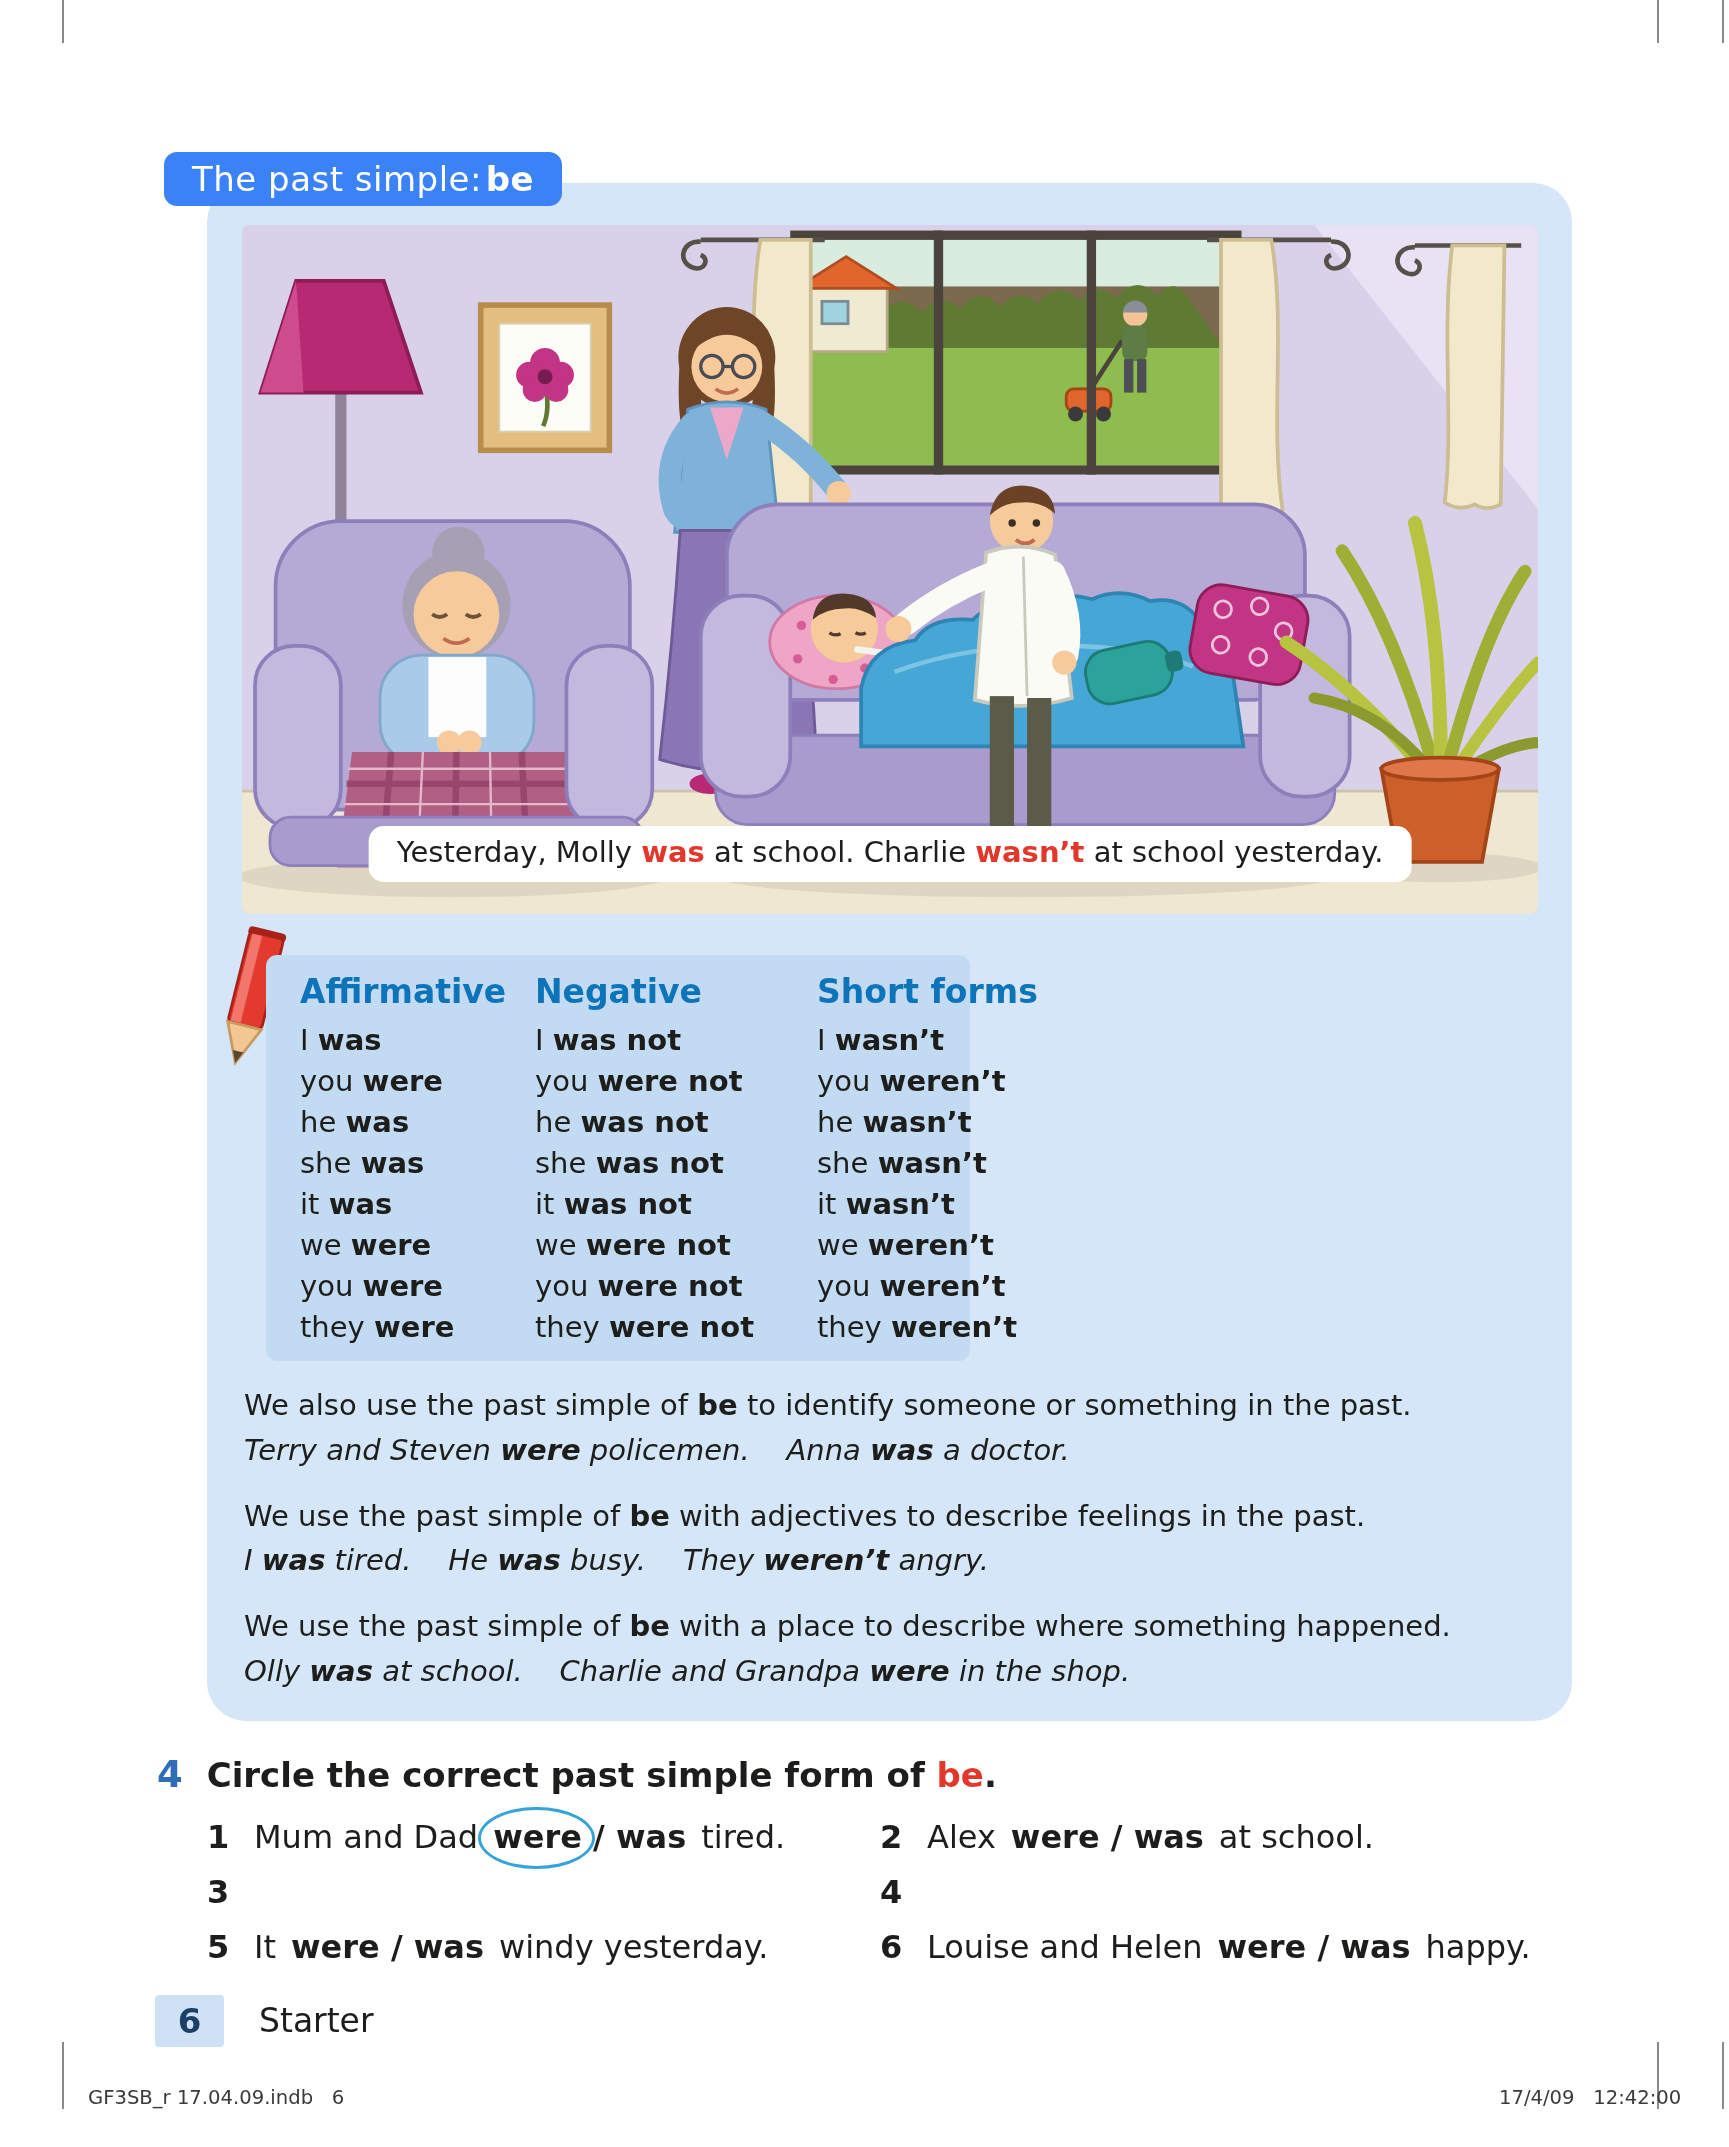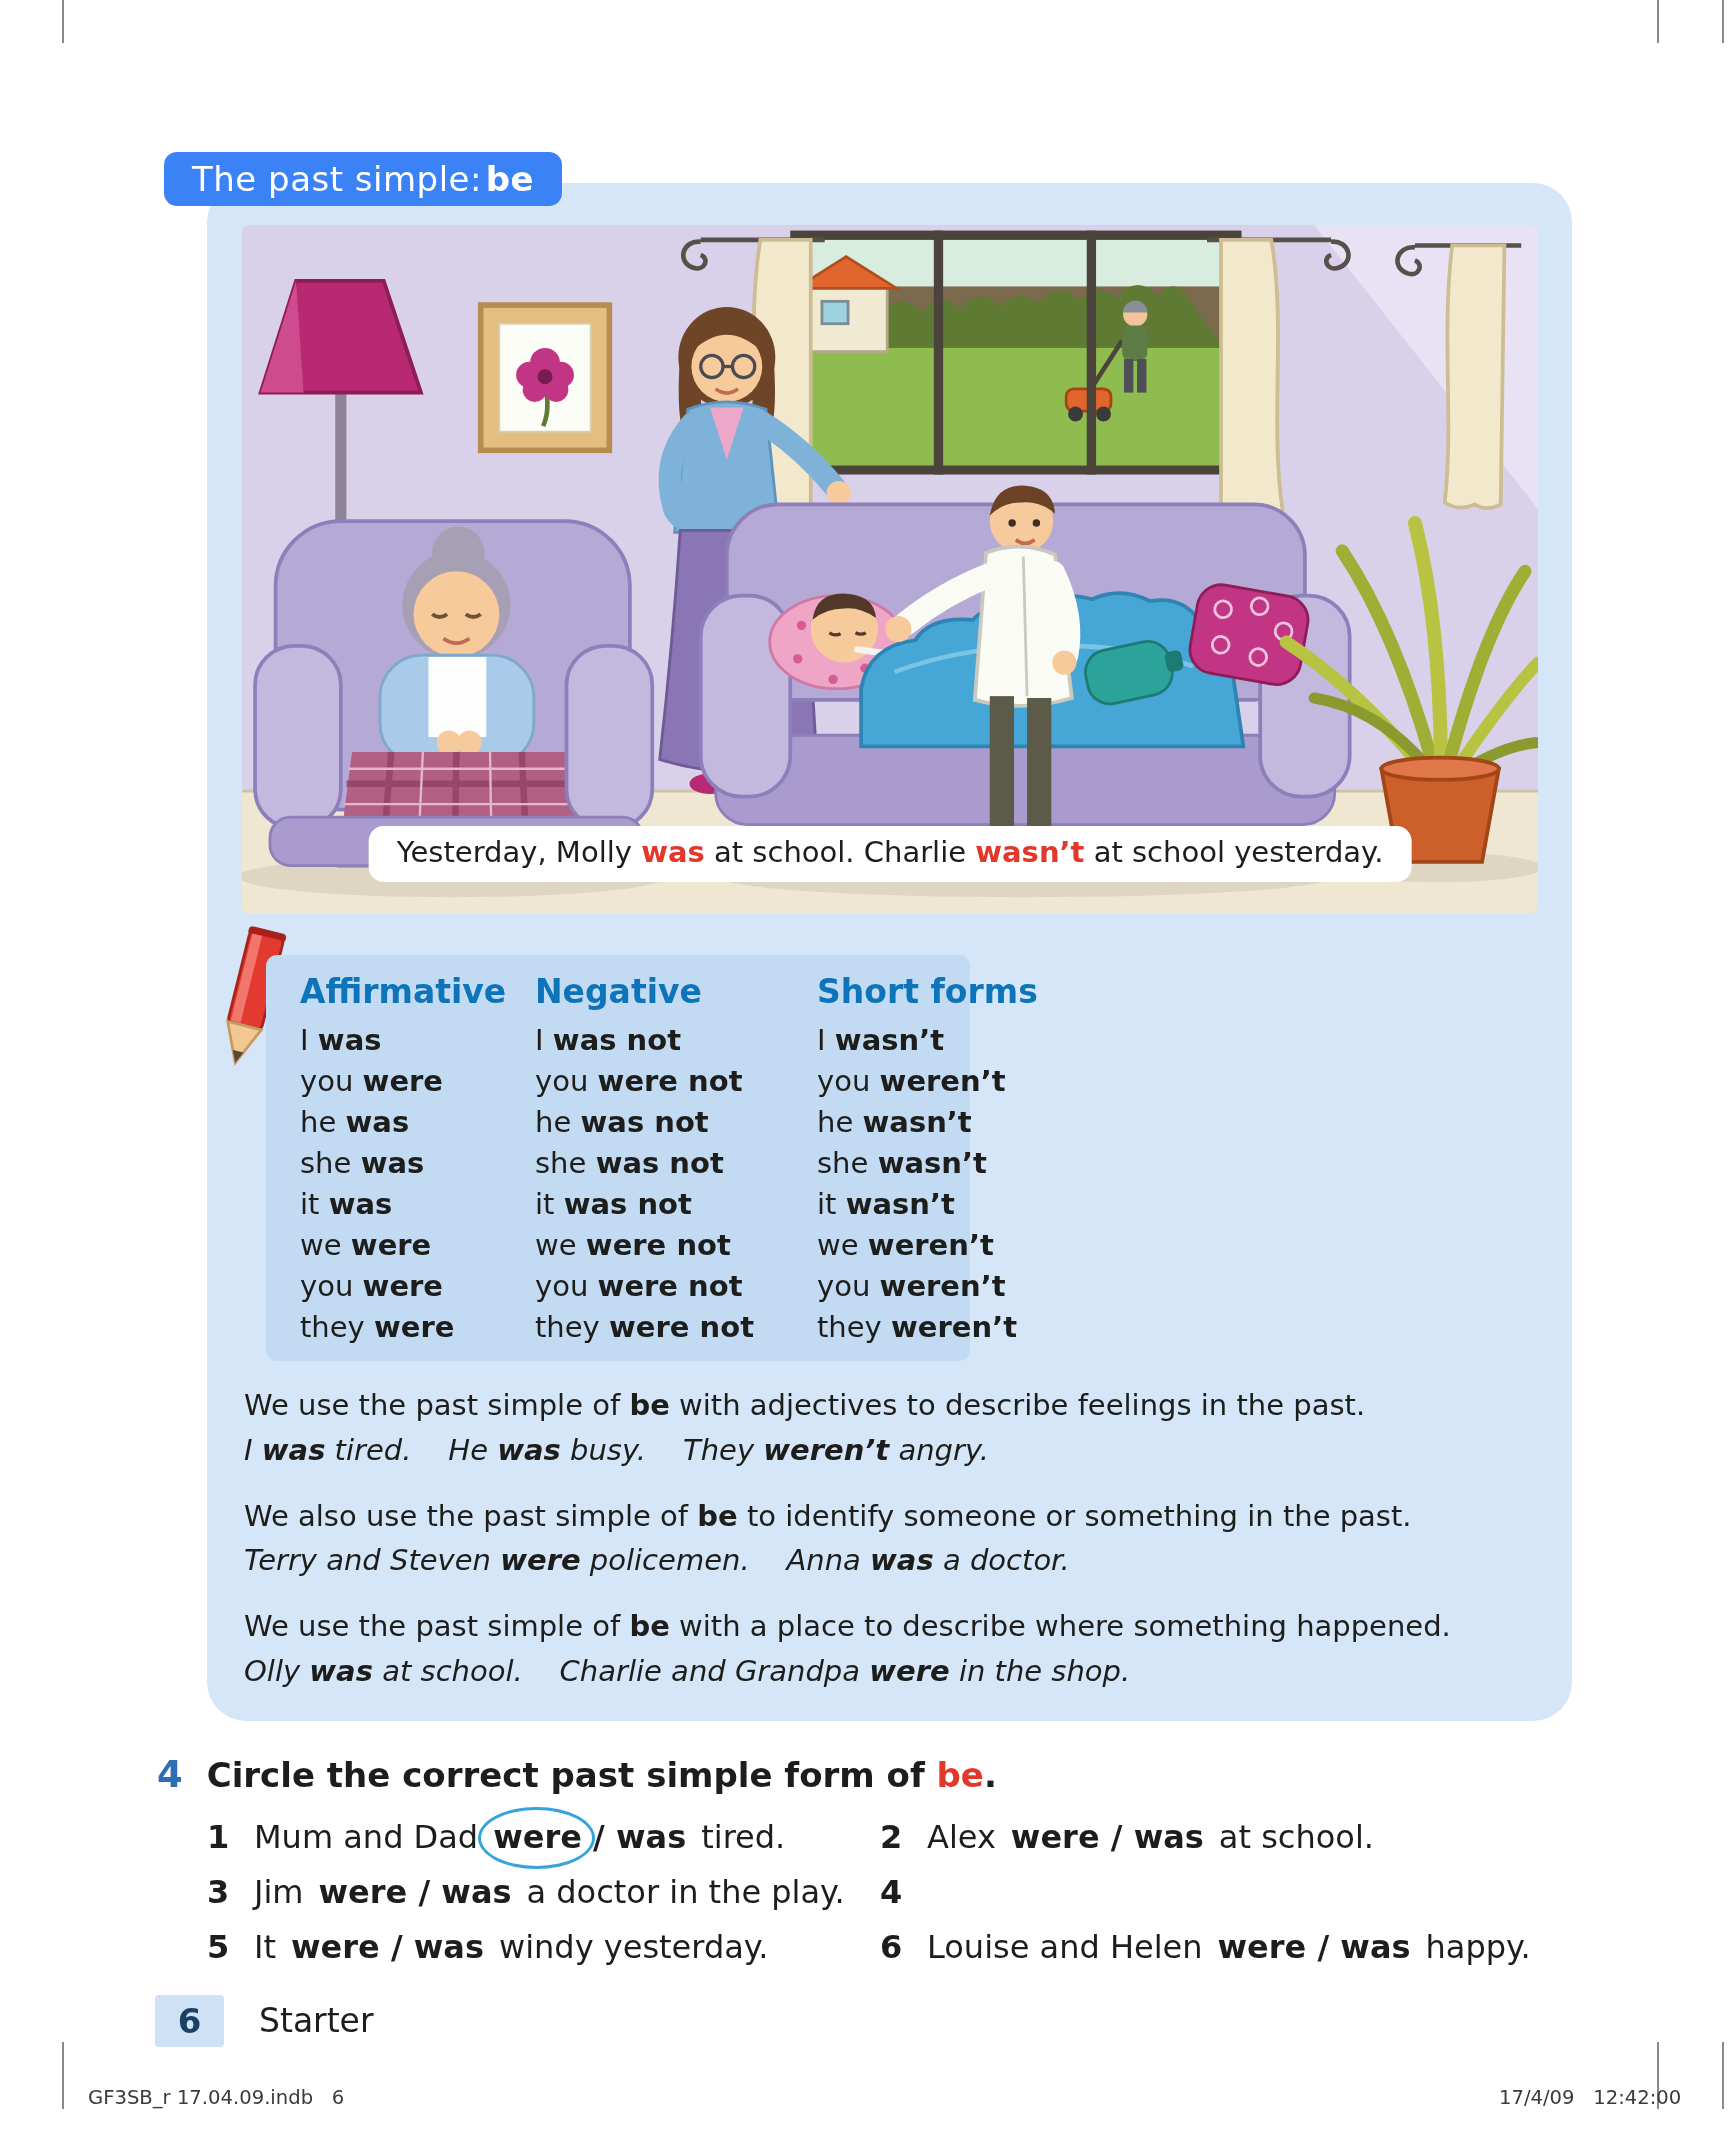--- a/index.html
+++ b/index.html
@@ -337,26 +337,26 @@
           <div class="grow"><span class="pron">she</span><span class="form">wasn’t</span></div>
           <div class="grow"><span class="pron">it</span><span class="form">wasn’t</span></div>
           <div class="grow"><span class="pron">we</span><span class="form">weren’t</span></div>
           <div class="grow"><span class="pron">you</span><span class="form">weren’t</span></div>
           <div class="grow"><span class="pron">they</span><span class="form">weren’t</span></div>
       </div>
     </div>
 
     <div class="notes">
       <div class="note">
+        <div class="rule"><span>We also use the past simple of </span><span class="s-b">be</span><span> to identify someone or something in the past.</span></div>
+        <div class="example"><span class="s-i">Terry and Steven </span><span class="s-bi">were</span><span class="s-i"> policemen.    </span><span class="s-i">Anna </span><span class="s-bi">was</span><span class="s-i"> a doctor.</span></div>
+      </div>
+      <div class="note">
         <div class="rule"><span>We use the past simple of </span><span class="s-b">be</span><span> with adjectives to describe feelings in the past.</span></div>
         <div class="example"><span class="s-i">I </span><span class="s-bi">was</span><span class="s-i"> tired.    </span><span class="s-i">He </span><span class="s-bi">was</span><span class="s-i"> busy.    </span><span class="s-i">They </span><span class="s-bi">weren’t</span><span class="s-i"> angry.</span></div>
-      </div>
-      <div class="note">
-        <div class="rule"><span>We also use the past simple of </span><span class="s-b">be</span><span> to identify someone or something in the past.</span></div>
-        <div class="example"><span class="s-i">Terry and Steven </span><span class="s-bi">were</span><span class="s-i"> policemen.    </span><span class="s-i">Anna </span><span class="s-bi">was</span><span class="s-i"> a doctor.</span></div>
       </div>
       <div class="note">
         <div class="rule"><span>We use the past simple of </span><span class="s-b">be</span><span> with a place to describe where something happened.</span></div>
         <div class="example"><span class="s-i">Olly </span><span class="s-bi">was</span><span class="s-i"> at school.    </span><span class="s-i">Charlie and Grandpa </span><span class="s-bi">were</span><span class="s-i"> in the shop.</span></div>
       </div>
     </div>
   </div>
 
   <div class="ex-head">
     <span class="ex-no">4</span>
@@ -367,21 +367,20 @@
     <div class="ex-item">
         <span class="ex-num">1</span>
         <span class="ex-body"><span class="pre">Mum and Dad</span><span class="opt opt1 circled">were</span><span class="sep">/</span><span class="opt">was</span><span class="post">tired.</span></span>
       </div>
       <div class="ex-item">
         <span class="ex-num">2</span>
         <span class="ex-body"><span class="pre">Alex</span><span class="opt opt1">were</span><span class="sep">/</span><span class="opt">was</span><span class="post">at school.</span></span>
       </div>
       <div class="ex-item">
         <span class="ex-num">3</span>
-        <span class="ex-body"><span class="pre">Jim</span><span class="opt opt1">were</span><span class="sep">/</span><span class="opt">was</span><span class="post">a doctor in the play.</span></span>
       </div>
       <div class="ex-item">
         <span class="ex-num">4</span>
       </div>
       <div class="ex-item">
         <span class="ex-num">5</span>
         <span class="ex-body"><span class="pre">It</span><span class="opt opt1">were</span><span class="sep">/</span><span class="opt">was</span><span class="post">windy yesterday.</span></span>
       </div>
       <div class="ex-item">
         <span class="ex-num">6</span>

